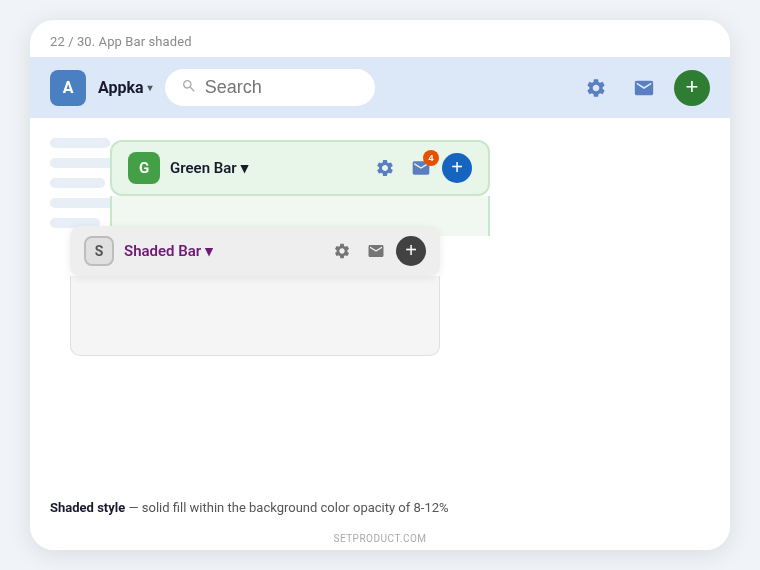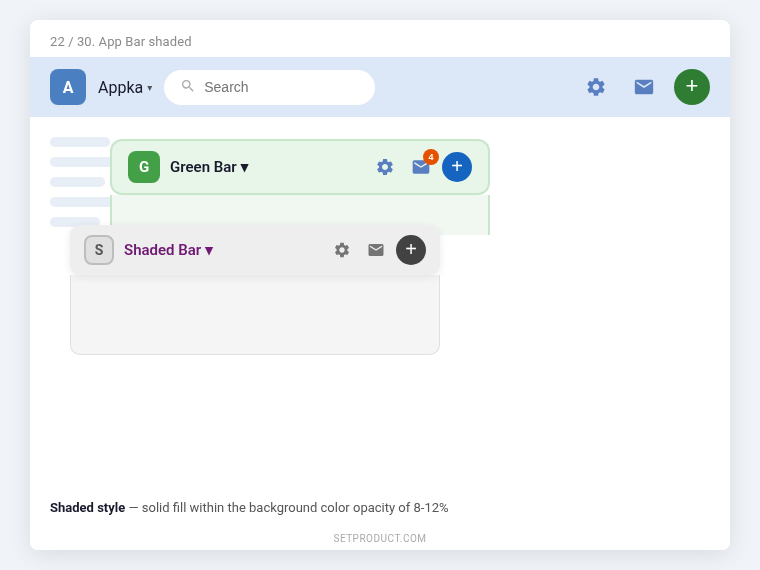--- a/index.html
+++ b/index.html
@@ -10,21 +10,21 @@
       font-family: -apple-system, BlinkMacSystemFont, 'Segoe UI', Roboto, sans-serif;
       display: flex;
       align-items: center;
       justify-content: center;
     }
 
     .outer-card {
       width: 700px;
       height: 530px;
       background: #ffffff;
-      border-radius: 8px;
+      border-radius: 24px;
       box-shadow: 0 4px 24px rgba(0,0,0,0.10);
       overflow: hidden;
       position: relative;
       display: flex;
       flex-direction: column;
     }
 
     
     .top-label {
       padding: 14px 20px 8px 20px;
@@ -55,21 +55,21 @@
       font-weight: 700;
       font-size: 16px;
       flex-shrink: 0;
     }
 
     .app-name {
       display: flex;
       align-items: center;
       gap: 4px;
       font-size: 16px;
-      font-weight: 400;
+      font-weight: 700;
       color: #1a1a2e;
       cursor: pointer;
     }
 
     .chevron-down {
       font-size: 10px;
       color: #555;
     }
 
     .search-bar {
@@ -85,21 +85,21 @@
     }
 
     .search-icon {
       color: #aaa;
       font-size: 14px;
     }
 
     .search-input {
       border: none;
       outline: none;
-      font-size: 14px;
+      font-size: 18px;
       color: #555;
       background: transparent;
       width: 100%;
     }
 
     .spacer { flex: 1; }
 
     .icon-btn {
       width: 36px;
       height: 36px;

